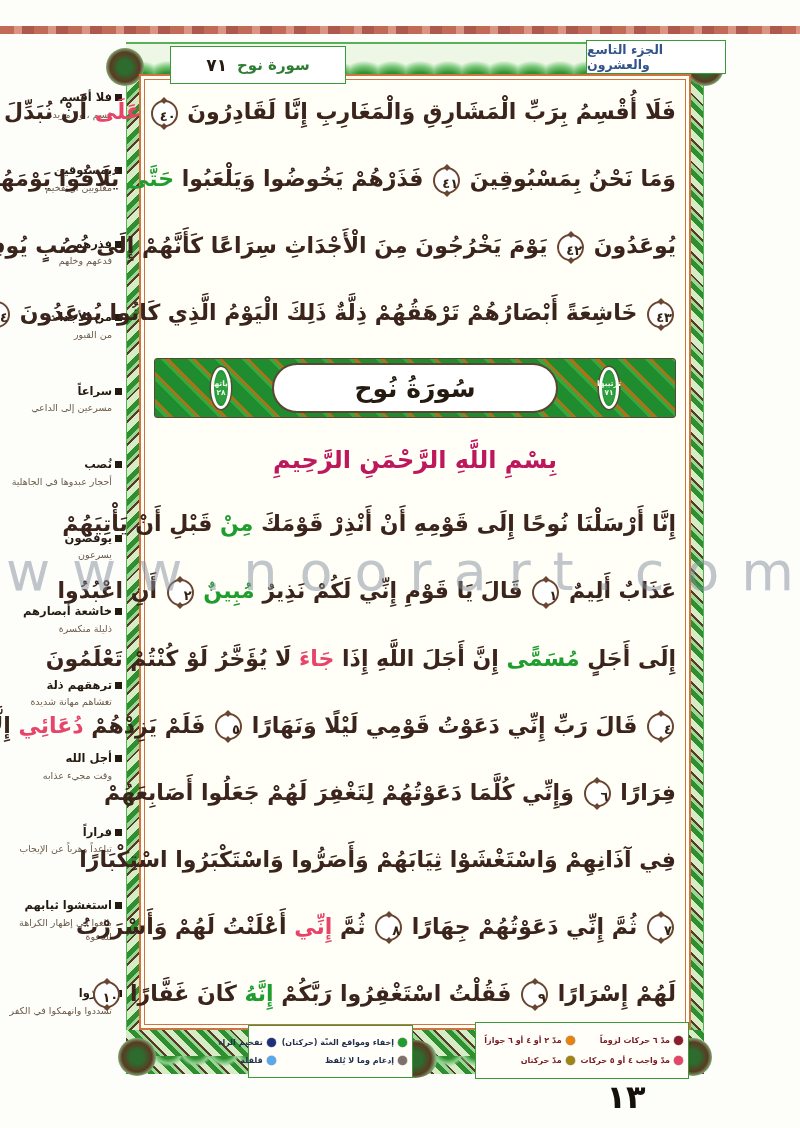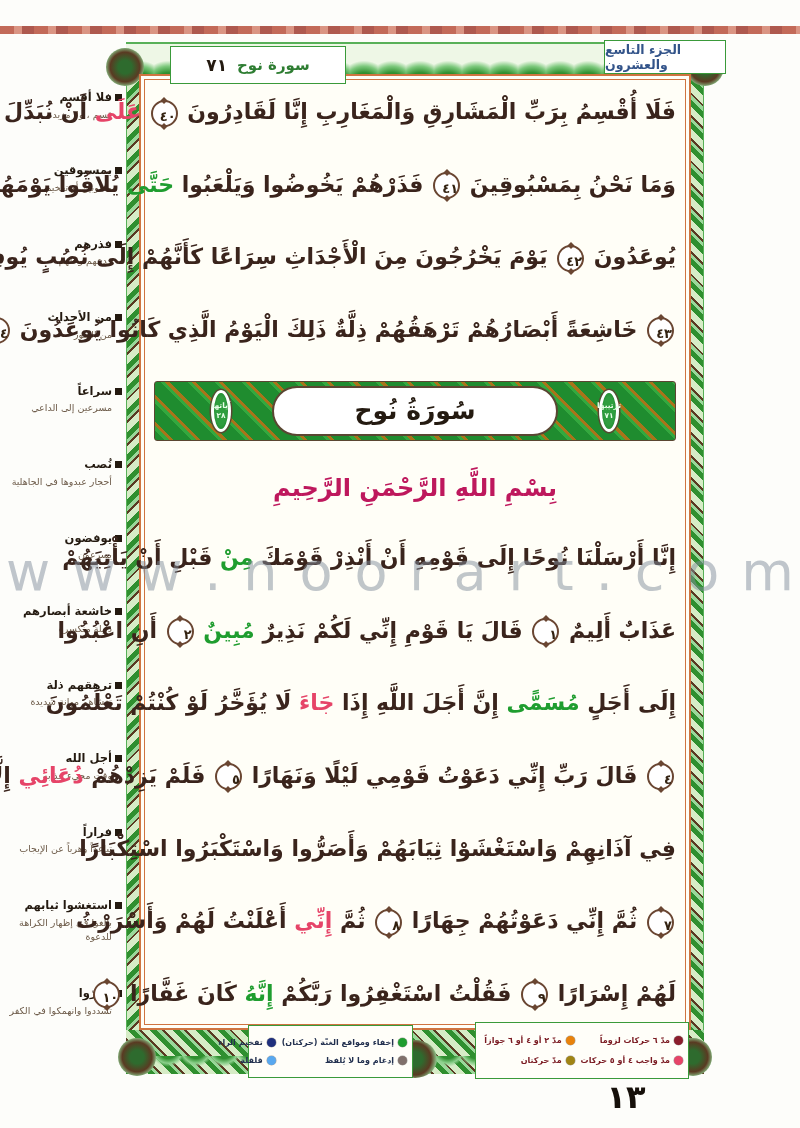--- a/index.html
+++ b/index.html
@@ -50,21 +50,21 @@
 
   .content { position:absolute; top:32px; left:13px; right:13px; bottom:44px;
     background:#fffef7; border:2px solid #cf7440; outline:1px solid #cf7440; outline-offset:-6px; }
 
   
   .hbox { position:absolute; background:#fff; border:1.5px solid #3a9a3a; z-index:30;
     display:flex; align-items:center; justify-content:center; }
   .hbox-left { left:44px; top:4px; width:176px; height:38px; gap:10px; direction:rtl; }
   .hbox-left .htitle { font-size:15px; font-weight:bold; color:#2e7d32; }
   .hbox-left .hnum { font-size:17px; font-weight:bold; color:#241a10; }
-  .hbox-right { right:-22px; top:-2px; width:122px; height:34px; }
+  .hbox-right { right:-22px; top:-2px; width:140px; height:34px; }
   .hbox-right .jtitle { font-size:12.5px; font-weight:bold; color:#33548a; }
 
   
   .qtext { position:absolute; inset:0; padding:10px 13px 8px; display:flex; flex-direction:column;
     justify-content:space-between; direction:rtl; }
   .qline { height:52px; line-height:52px; font-size:22px; font-weight:bold; color:#3a241c;
     text-align:justify; text-align-last:justify; white-space:nowrap; overflow:visible; }
   .aya { display:inline-block; position:relative; min-width:27px; height:27px; line-height:23px;
     border:2px solid #6a4632; border-radius:50%; background:#fff; text-align:center;
     vertical-align:middle; margin:0 2px; }
@@ -218,20 +218,21 @@
           </div>
           <div class="cartouche">
             <span class="stitle">سُورَةُ نُوح</span>
           </div>
         </div>
         <div class="bismillah">بِسْمِ اللَّهِ الرَّحْمَنِ الرَّحِيمِ</div>
         <div class="qline"><span>إِنَّا أَرْسَلْنَا نُوحًا إِلَى قَوْمِهِ أَنْ أَنْذِرْ قَوْمَكَ </span><span style="color: rgb(31, 157, 47);">مِنْ</span><span> قَبْلِ أَنْ يَأْتِيَهُمْ</span></div>
         <div class="qline"><span>عَذَابٌ أَلِيمٌ </span><span class="aya"><span class="ayan">١</span></span><span> قَالَ يَا قَوْمِ إِنِّي لَكُمْ نَذِيرٌ </span><span style="color: rgb(31, 157, 47);">مُبِينٌ</span><span> </span><span class="aya"><span class="ayan">٢</span></span><span> أَنِ اعْبُدُوا</span></div>
         <div class="qline"><span>إِلَى أَجَلٍ </span><span style="color: rgb(31, 157, 47);">مُسَمًّى</span><span> إِنَّ أَجَلَ اللَّهِ إِذَا </span><span style="color: rgb(230, 68, 104);">جَاءَ</span><span> لَا يُؤَخَّرُ لَوْ كُنْتُمْ تَعْلَمُونَ</span></div>
         <div class="qline"><span class="aya"><span class="ayan">٤</span></span><span> قَالَ رَبِّ إِنِّي دَعَوْتُ قَوْمِي لَيْلًا وَنَهَارًا </span><span class="aya"><span class="ayan">٥</span></span><span> فَلَمْ يَزِدْهُمْ </span><span style="color: rgb(230, 68, 104);">دُعَائِي</span><span> إِلَّا</span></div>
+        <div class="qline"><span>فِرَارًا </span><span class="aya"><span class="ayan">٦</span></span><span> وَإِنِّي كُلَّمَا دَعَوْتُهُمْ لِتَغْفِرَ لَهُمْ جَعَلُوا أَصَابِعَهُمْ</span></div>
         <div class="qline"><span>فِي آذَانِهِمْ وَاسْتَغْشَوْا ثِيَابَهُمْ وَأَصَرُّوا وَاسْتَكْبَرُوا اسْتِكْبَارًا</span></div>
         <div class="qline"><span class="aya"><span class="ayan">٧</span></span><span> ثُمَّ إِنِّي دَعَوْتُهُمْ جِهَارًا </span><span class="aya"><span class="ayan">٨</span></span><span> ثُمَّ </span><span style="color: rgb(230, 68, 104);">إِنِّي</span><span> أَعْلَنْتُ لَهُمْ وَأَسْرَرْتُ</span></div>
         <div class="qline"><span>لَهُمْ إِسْرَارًا </span><span class="aya"><span class="ayan">٩</span></span><span> فَقُلْتُ اسْتَغْفِرُوا رَبَّكُمْ </span><span style="color: rgb(31, 157, 47);">إِنَّهُ</span><span> كَانَ غَفَّارًا </span><span class="aya"><span class="ayan">١٠</span></span></div>
       </div>
   </div>
 </div>
 
 <div class="legend leg-right">
     <div class="litem">
       <span class="ldot" style="background: rgb(139, 29, 44);"></span>

